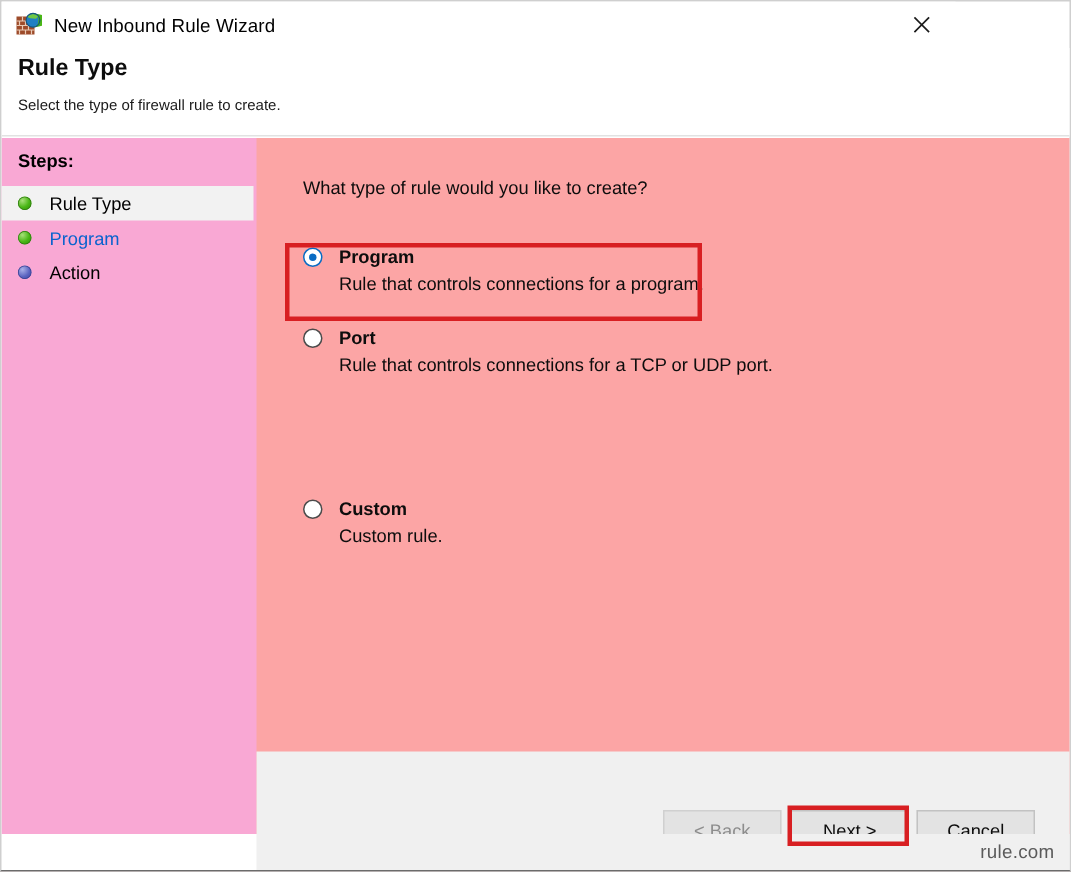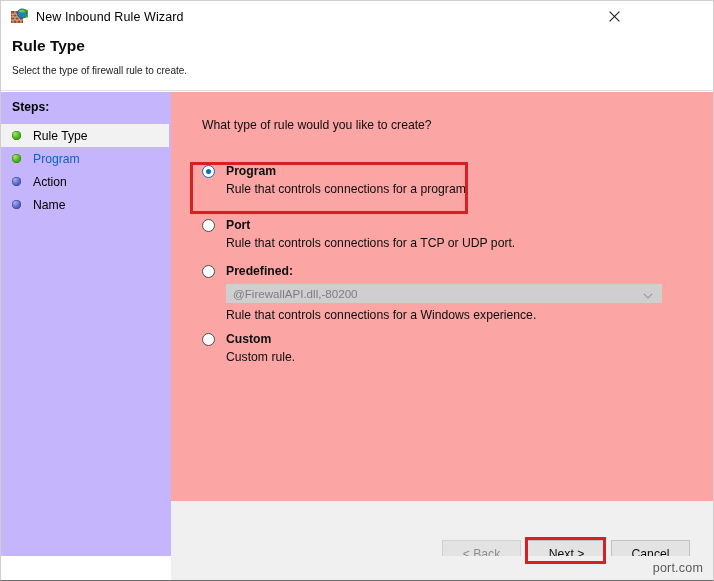--- a/index.html
+++ b/index.html
@@ -85,21 +85,21 @@
     font-size: 10px;
     color: #1a1a1a;
   }
 
   
   .steps-panel {
     position: absolute;
     left: 0; top: 91px;
     width: 190px;
     height: 464px;
-    background: #c4b5fd;
+    background: #f9a8d4;
     border-right: 1px solid #dfdfdf;
     box-sizing: border-box;
     padding-left: 40px;
   }
   .steps-title {
     position: absolute;
     left: 11px; top: 8px;
     font-size: 12.2px;
     font-weight: bold;
     color: #000000;
@@ -345,24 +345,20 @@
         <span class="step-bullet done"></span>
         <span class="step-label link">Program</span>
       </div>
 
       <div class="step-item">
         <span class="step-bullet todo"></span>
         <span class="step-label">Action</span>
       </div>
 
 
-      <div class="step-item">
-        <span class="step-bullet todo"></span>
-        <span class="step-label">Name</span>
-      </div>
 
     </div>
   </div>
 
   <div class="content">
 
     <div class="question">What type of rule would you like to create?</div>
 
     <div class="option" style="top:72px;">
       <div class="option-row">
@@ -373,35 +369,20 @@
     </div>
 
     <div class="option" style="top:126px;">
       <div class="option-row">
         <span class="radio"></span>
         <span class="option-title">Port</span>
       </div>
       <div class="option-desc">Rule that controls connections for a TCP or UDP port.</div>
     </div>
 
-    <div class="option" style="top:172px;">
-      <div class="option-row">
-        <span class="radio"></span>
-        <span class="option-title">Predefined:</span>
-      </div>
-      <div class="combo">
-        <span class="combo-text">@FirewallAPI.dll,-80200</span>
-        <span class="combo-arrow">
-          <svg width="10" height="6" viewBox="0 0 10 6">
-            <polyline points="0.8,0.8 5,5 9.2,0.8" fill="none" stroke="#9a9a9a" stroke-width="1.2"></polyline>
-          </svg>
-        </span>
-      </div>
-      <div class="option-desc" style="margin-top:5px;">Rule that controls connections for a Windows experience.</div>
-    </div>
 
     <div class="option" style="top:240px;">
       <div class="option-row">
         <span class="radio"></span>
         <span class="option-title">Custom</span>
       </div>
       <div class="option-desc">Custom rule.</div>
     </div>
 
   </div>
@@ -410,15 +391,15 @@
     <button class="btn disabled" id="btn-back">&lt; Back</button>
     <button class="btn" id="btn-next">Next &gt;</button>
     <button class="btn" id="btn-cancel">Cancel</button>
   </div>
 
   <div class="bottom-strip"></div>
 
   <div class="annot" id="annot-program"></div>
   <div class="annot" id="annot-next"></div>
 
-  <div class="watermark">port.com</div>
+  <div class="watermark">rule.com</div>
 
 </div>
 
 </body></html>

